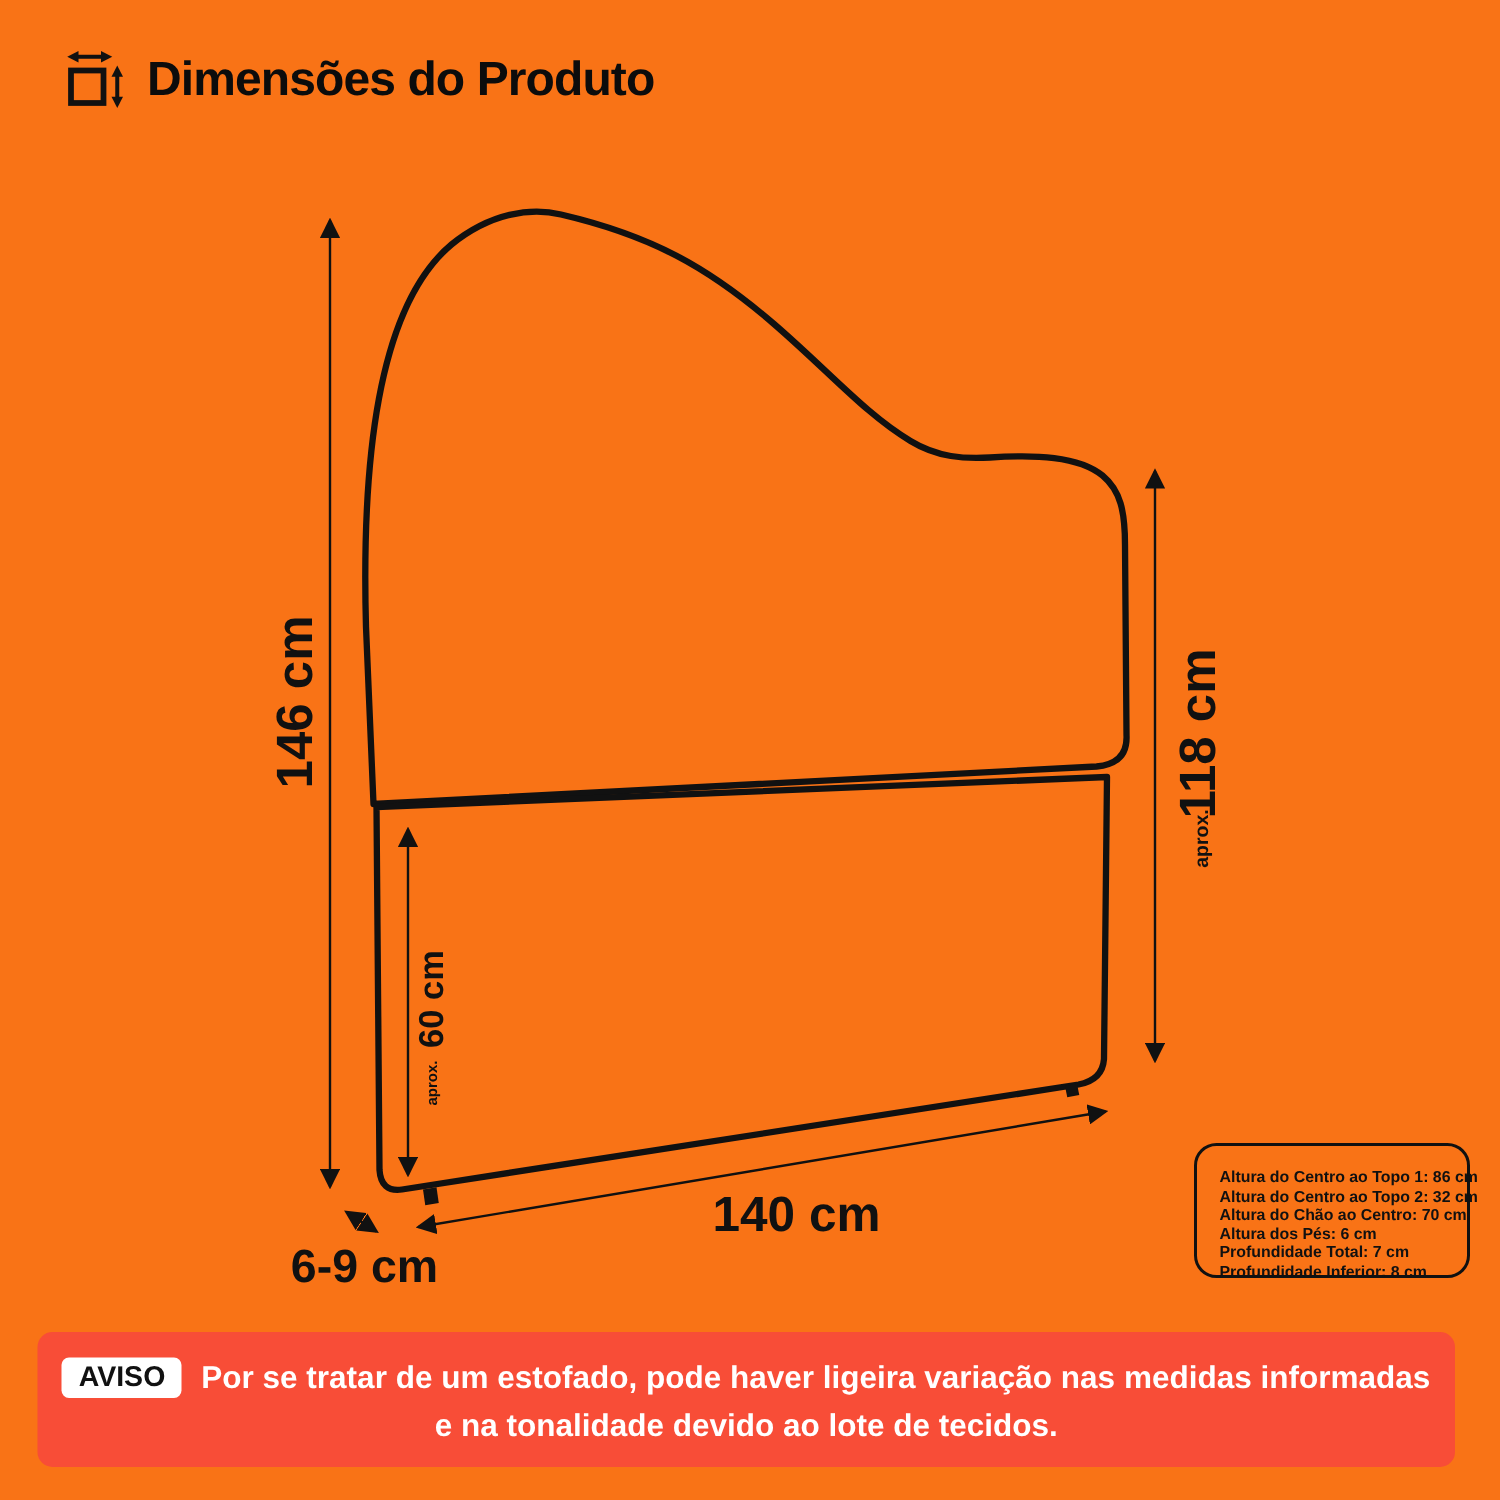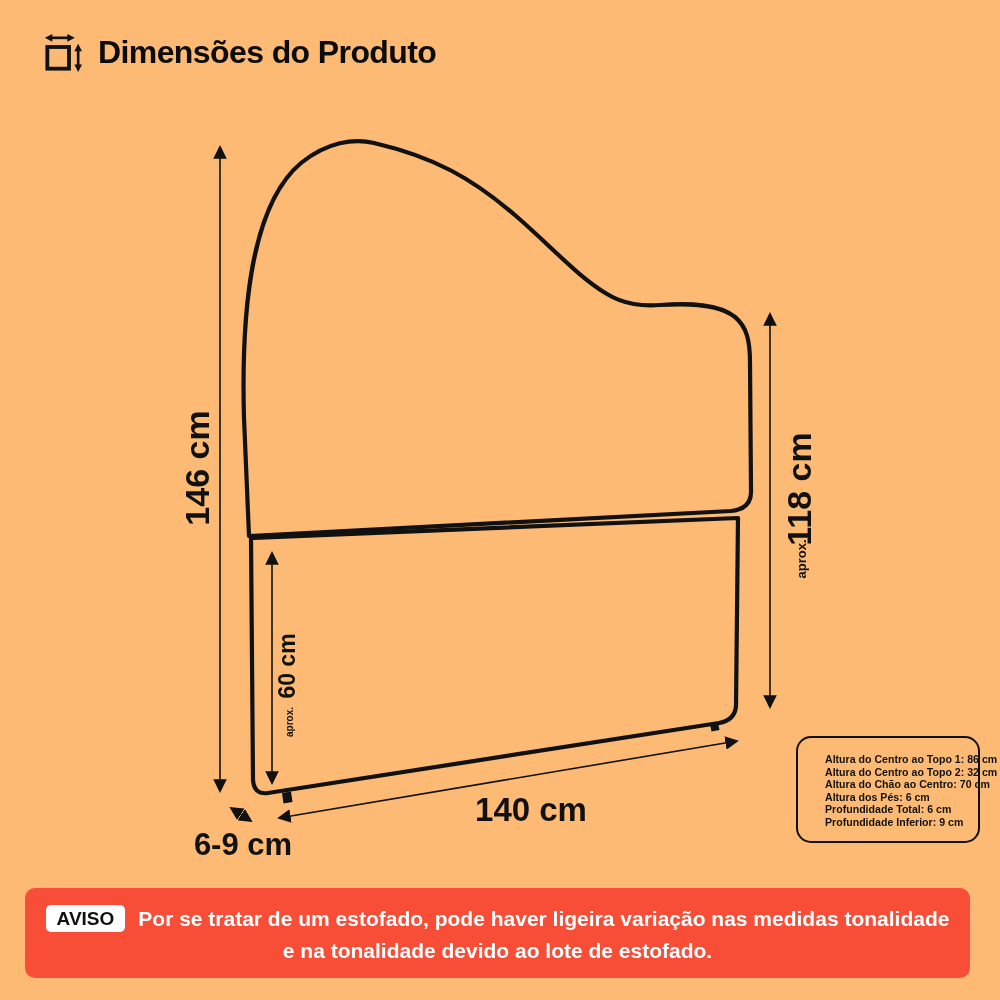--- a/index.html
+++ b/index.html
@@ -1,37 +1,37 @@
 <!DOCTYPE html>
 <html><head>
 <meta charset="utf-8">
 <style>
   html,body{margin:0;padding:0;background:#ffffff;}
   .stage{
-    position:relative;width:1000px;height:1000px;background:#fdba74;overflow:hidden;
+    position:relative;width:1000px;height:1000px;background:#f97316;overflow:hidden;
     font-family:"Liberation Sans",sans-serif;color:#111;
   }
   
   .hdr{position:absolute;left:44px;top:30px;display:flex;align-items:center;gap:14px;}
   .hdr .icon{width:40px;height:44px;flex:0 0 auto;}
   .hdr h1{
     margin:0;font-size:32px;font-weight:bold;letter-spacing:-0.6px;color:#0c0c0c;
     font-family:"Liberation Sans",sans-serif;
   }
   
   svg.diagram{position:absolute;left:0;top:0;}
   svg.diagram text{
     font-family:"Liberation Sans",sans-serif;font-weight:bold;fill:#111;
     text-anchor:middle;dominant-baseline:central;
   }
   
   .specs{
-    position:absolute;left:796px;top:736px;width:184px;height:107px;
+    position:absolute;left:796px;top:762px;width:184px;height:90px;
     border:2px solid #111;border-radius:15px;box-sizing:border-box;
-    padding:15px 6px 0 27px;
+    padding:15px 6px 0 15px;
   }
   .specs .line{font-size:10.6px;font-weight:bold;line-height:12.6px;white-space:nowrap;}
   
   .notice{
     position:absolute;left:25px;top:888px;width:945px;height:90px;border-radius:10px;
     display:flex;flex-direction:column;align-items:center;justify-content:center;
     gap:8px;box-sizing:border-box;background:#F84D37;
   }
   .notice .row{display:flex;align-items:center;justify-content:center;gap:13px;}
   .notice .badge{
@@ -108,25 +108,25 @@
     <text x="531" y="809" font-size="33">140 cm</text>
 
     <text x="243" y="844" font-size="31">6-9 cm</text>
   </svg>
 
   <div class="specs">
     <div class="line">Altura do Centro ao Topo 1: 86 cm</div>
     <div class="line">Altura do Centro ao Topo 2: 32 cm</div>
     <div class="line">Altura do Chão ao Centro: 70 cm</div>
     <div class="line">Altura dos Pés: 6 cm</div>
-    <div class="line">Profundidade Total: 6 cm</div>
-    <div class="line">Profundidade Inferior: 9 cm</div>
+    <div class="line">Profundidade Total: 7 cm</div>
+    <div class="line">Profundidade Inferior: 8 cm</div>
   </div>
 
   <div class="notice" style="background-color: rgb(248, 77, 55);">
     <div class="row">
       <span class="badge">AVISO</span>
-      <span class="txt">Por se tratar de um estofado, pode haver ligeira variação nas medidas tonalidade</span>
+      <span class="txt">Por se tratar de um estofado, pode haver ligeira variação nas medidas informadas</span>
     </div>
-    <div class="txt">e na tonalidade devido ao lote de estofado.</div>
+    <div class="txt">e na tonalidade devido ao lote de tecidos.</div>
   </div>
 
 </div>
 
 </body></html>

